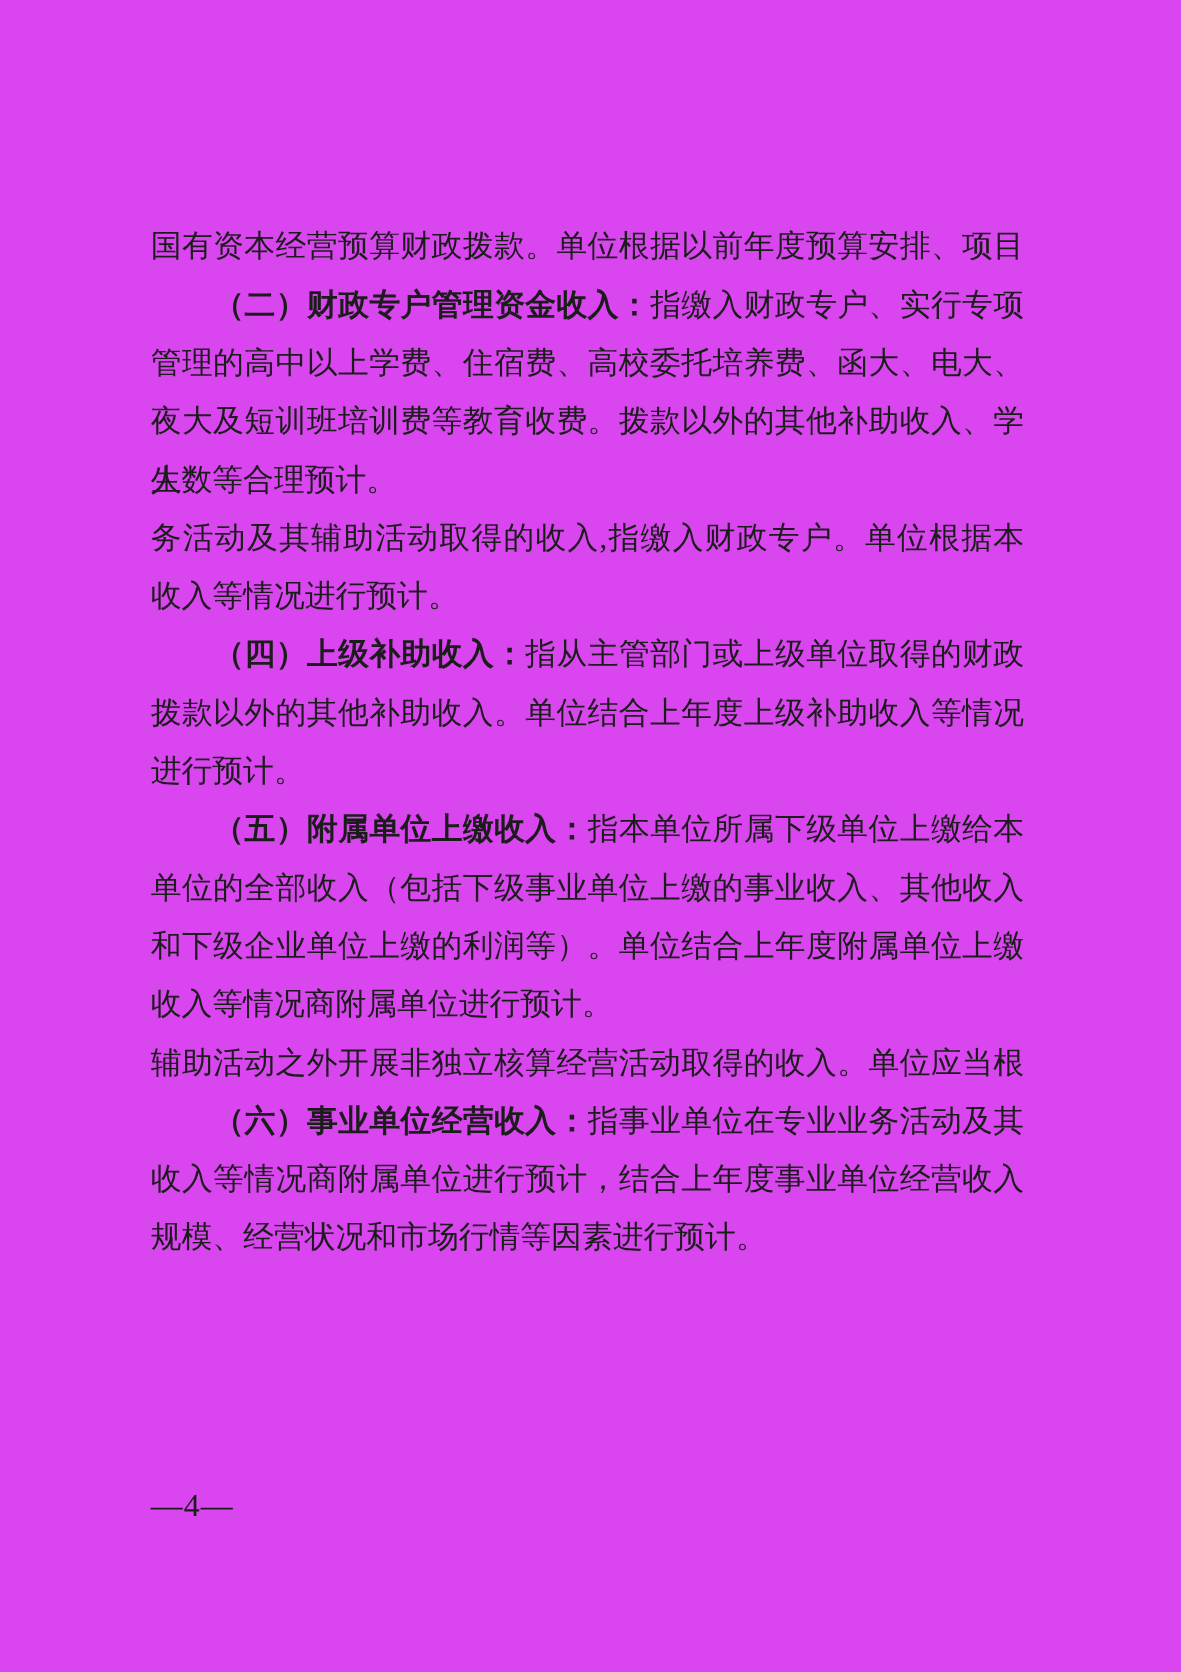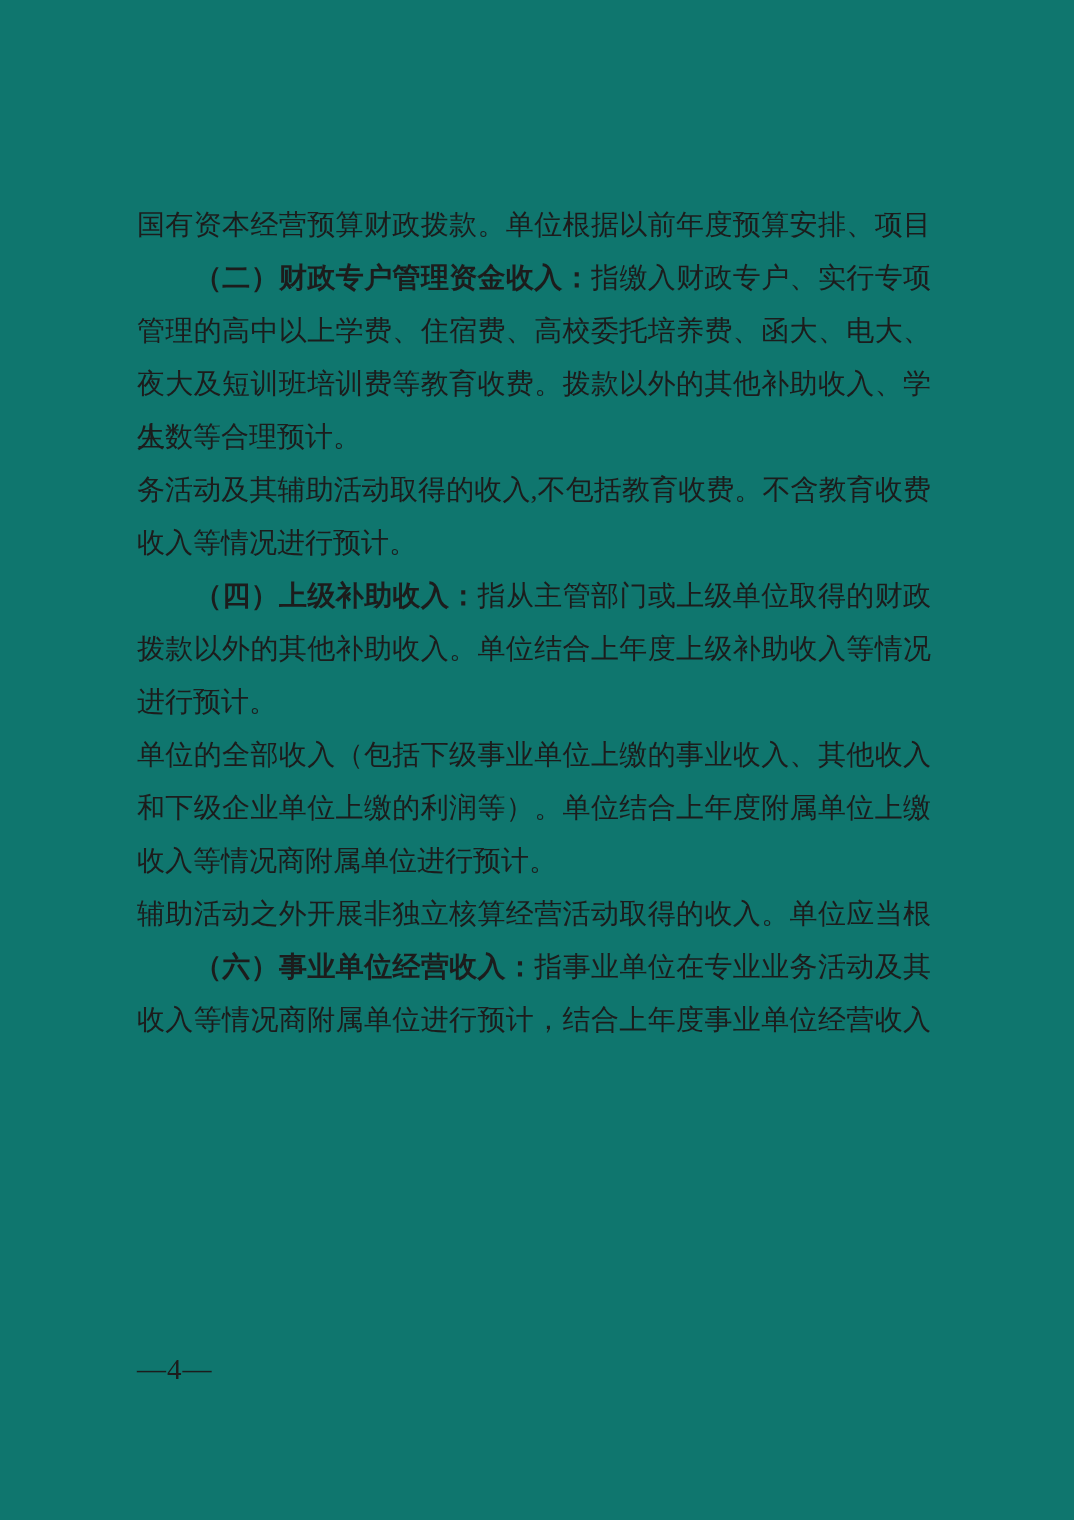--- a/index.html
+++ b/index.html
@@ -4,21 +4,21 @@
 <style>
   html,body{margin:0;padding:0;}
   body{
     width:1074px;height:1520px;
     background:#ffffff;
     font-family:"Liberation Serif","DejaVu Serif",serif;
     color:#1c1c1c;
     position:relative;
     overflow:hidden;
   }
-  .page{position:absolute;inset:0;background:#0f766e;}
+  .page{position:absolute;inset:0;background:#d946ef;}
   .textblock{
     position:absolute;
     left:137px;top:198px;width:794px;
   }
   .ln{
     height:53px;
     line-height:53px;
     font-size:28px;
     letter-spacing:0;
     white-space:nowrap;
@@ -48,31 +48,33 @@
 <div class="page">
   <div class="textblock">
 
     <div class="ln j"><span>国有资本经营预算财政拨款。单位根据以前年度预算安排、项目</span></div>
 
     <div class="ln j ind"><span class="hd">（二）财政专户管理资金收入：</span><span>指缴入财政专户、实行专项</span></div>
     <div class="ln j"><span>管理的高中以上学费、住宿费、高校委托培养费、函大、电大、</span></div>
     <div class="ln j"><span>夜大及短训班培训费等教育收费。拨款以外的其他补助收入、学生</span></div>
     <div class="ln"><span>人数等合理预计。</span></div>
 
-    <div class="ln j"><span>务活动及其辅助活动取得的收入,不包括教育收费。不含教育收费</span></div>
+    <div class="ln j"><span>务活动及其辅助活动取得的收入,指缴入财政专户。单位根据本</span></div>
     <div class="ln"><span>收入等情况进行预计。</span></div>
 
     <div class="ln j ind"><span class="hd">（四）上级补助收入：</span><span>指从主管部门或上级单位取得的财政</span></div>
     <div class="ln j"><span>拨款以外的其他补助收入。单位结合上年度上级补助收入等情况</span></div>
     <div class="ln"><span>进行预计。</span></div>
 
+    <div class="ln j ind"><span class="hd">（五）附属单位上缴收入：</span><span>指本单位所属下级单位上缴给本</span></div>
     <div class="ln j"><span>单位的全部收入（包括下级事业单位上缴的事业收入、其他收入</span></div>
     <div class="ln j"><span>和下级企业单位上缴的利润等）。单位结合上年度附属单位上缴</span></div>
     <div class="ln"><span>收入等情况商附属单位进行预计。</span></div>
 
     <div class="ln j"><span>辅助活动之外开展非独立核算经营活动取得的收入。单位应当根</span></div>
     <div class="ln j ind"><span class="hd">（六）事业单位经营收入：</span><span>指事业单位在专业业务活动及其</span></div>
     <div class="ln j"><span>收入等情况商附属单位进行预计，结合上年度事业单位经营收入</span></div>
+    <div class="ln"><span>规模、经营状况和市场行情等因素进行预计。</span></div>
 
   </div>
 
   <div class="footer">—4—</div>
 </div>
 
 </body></html>

